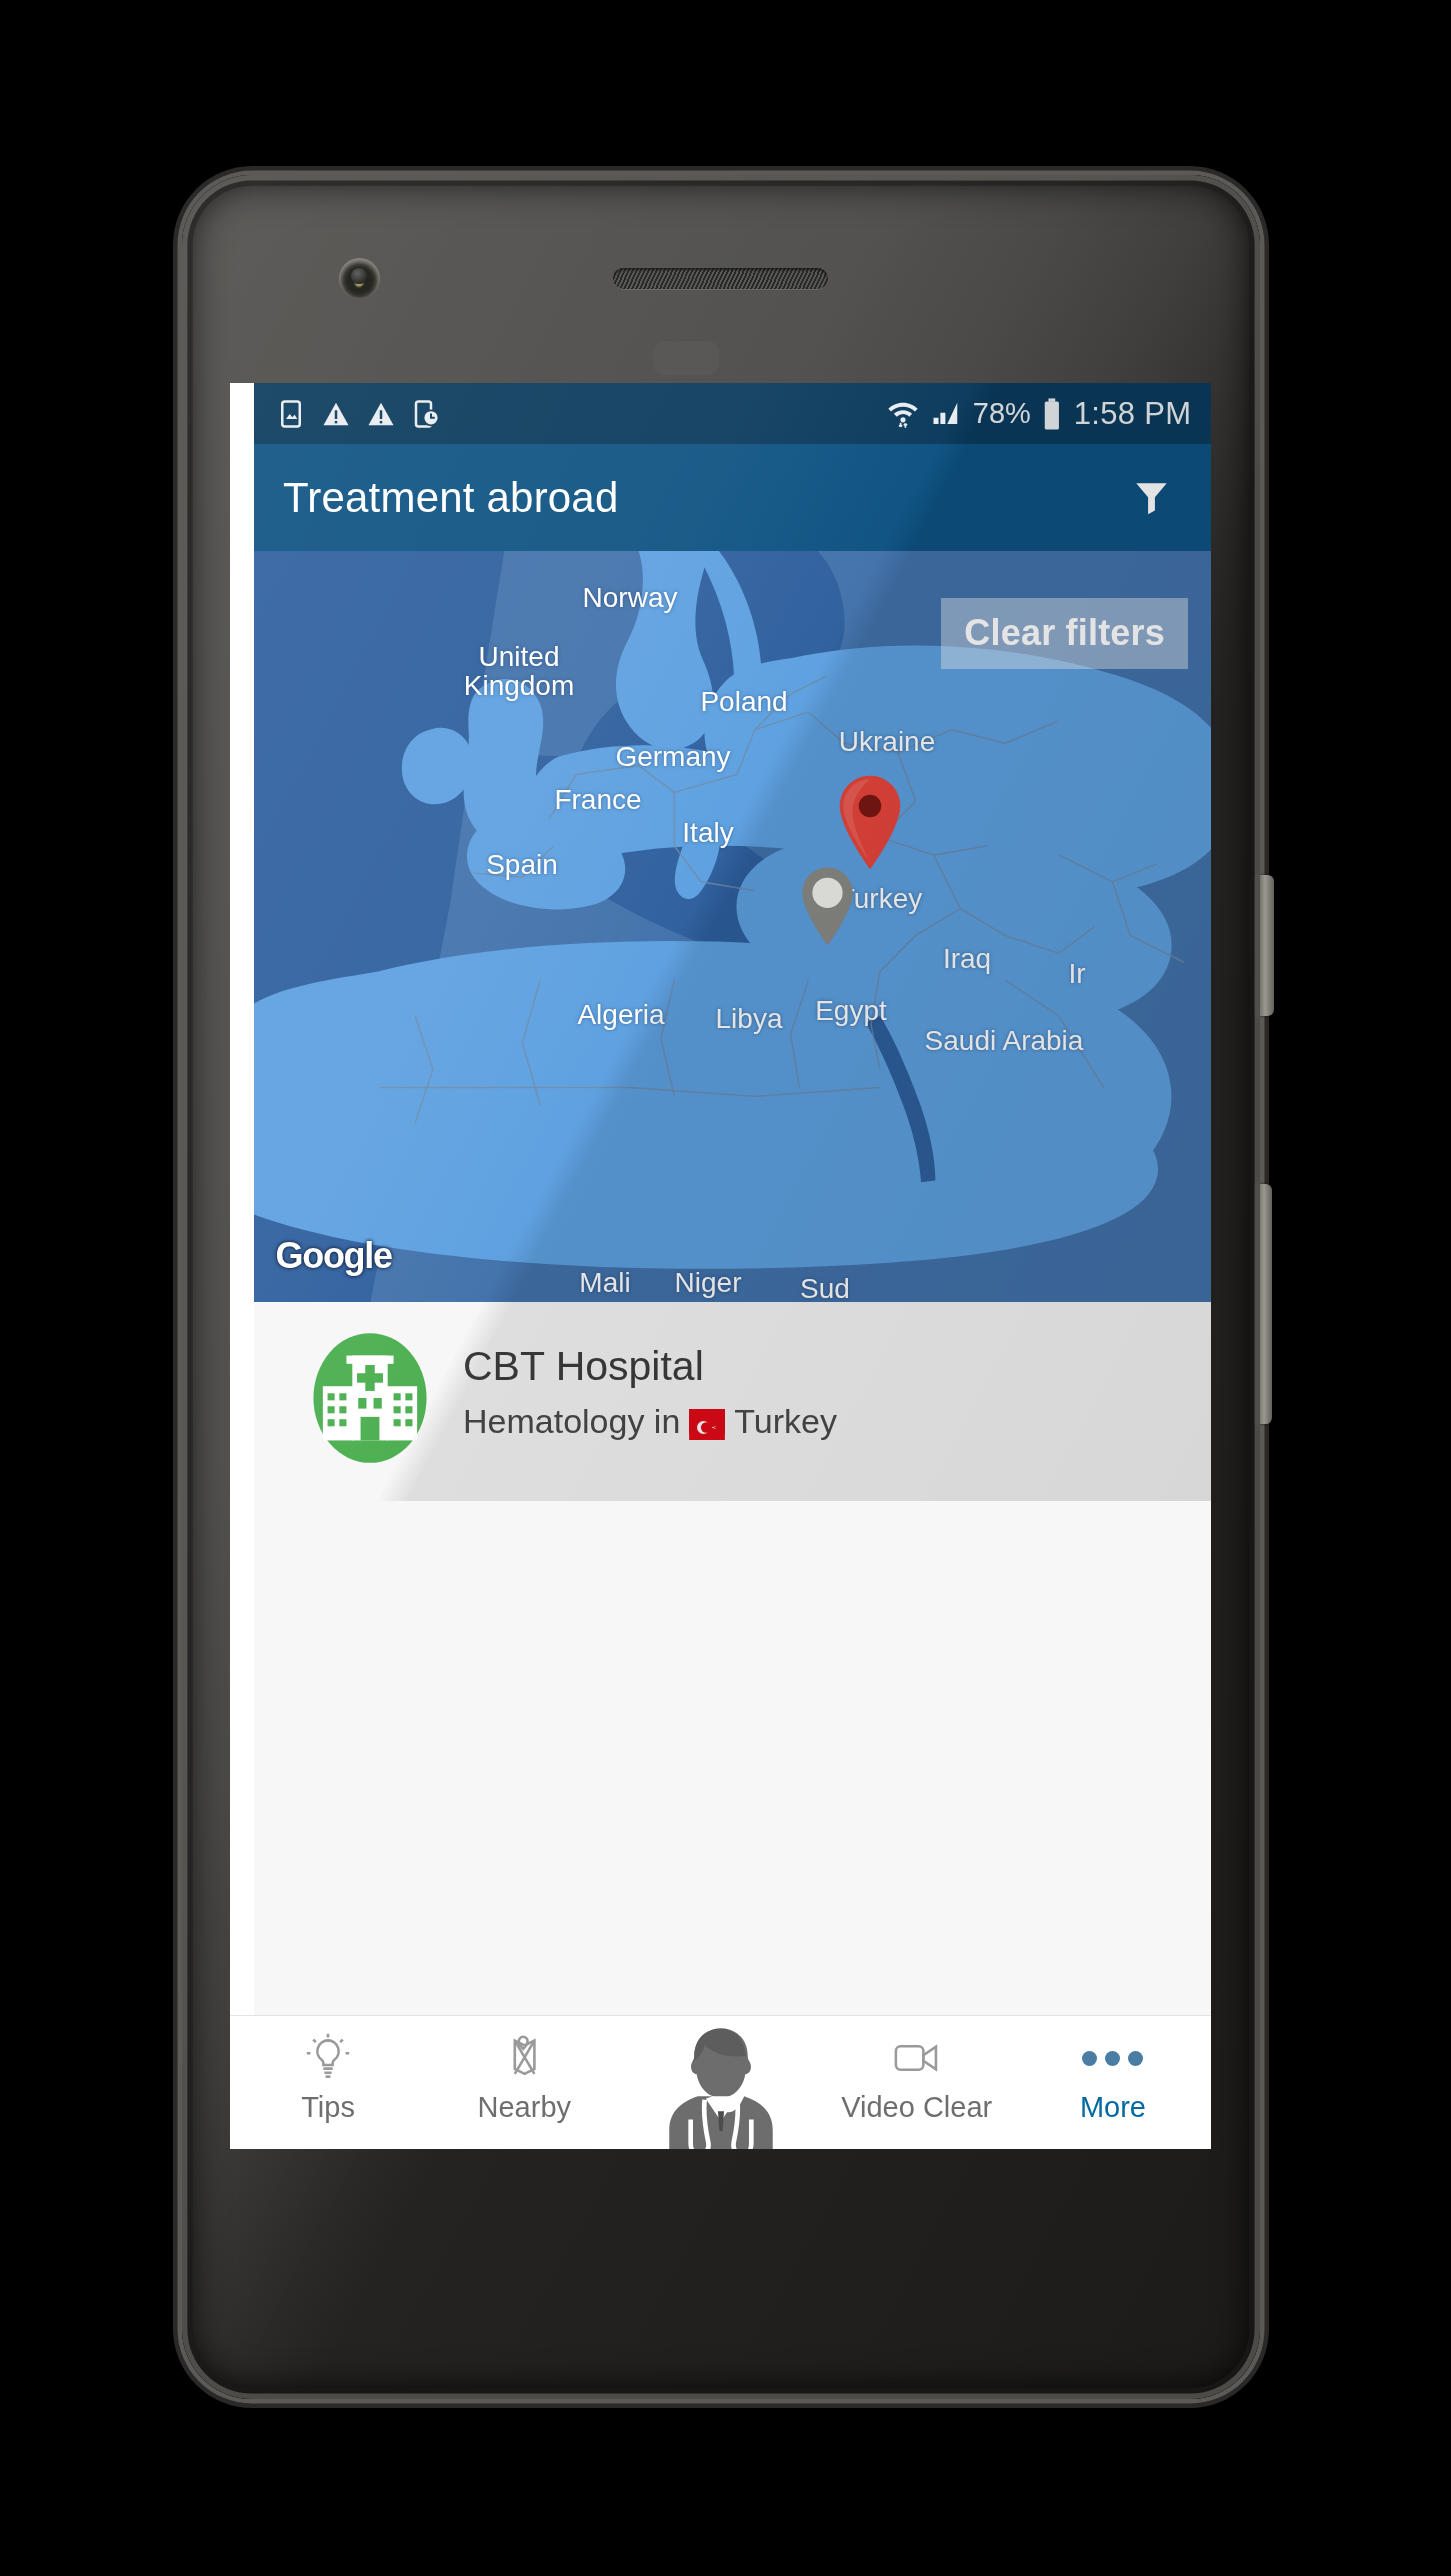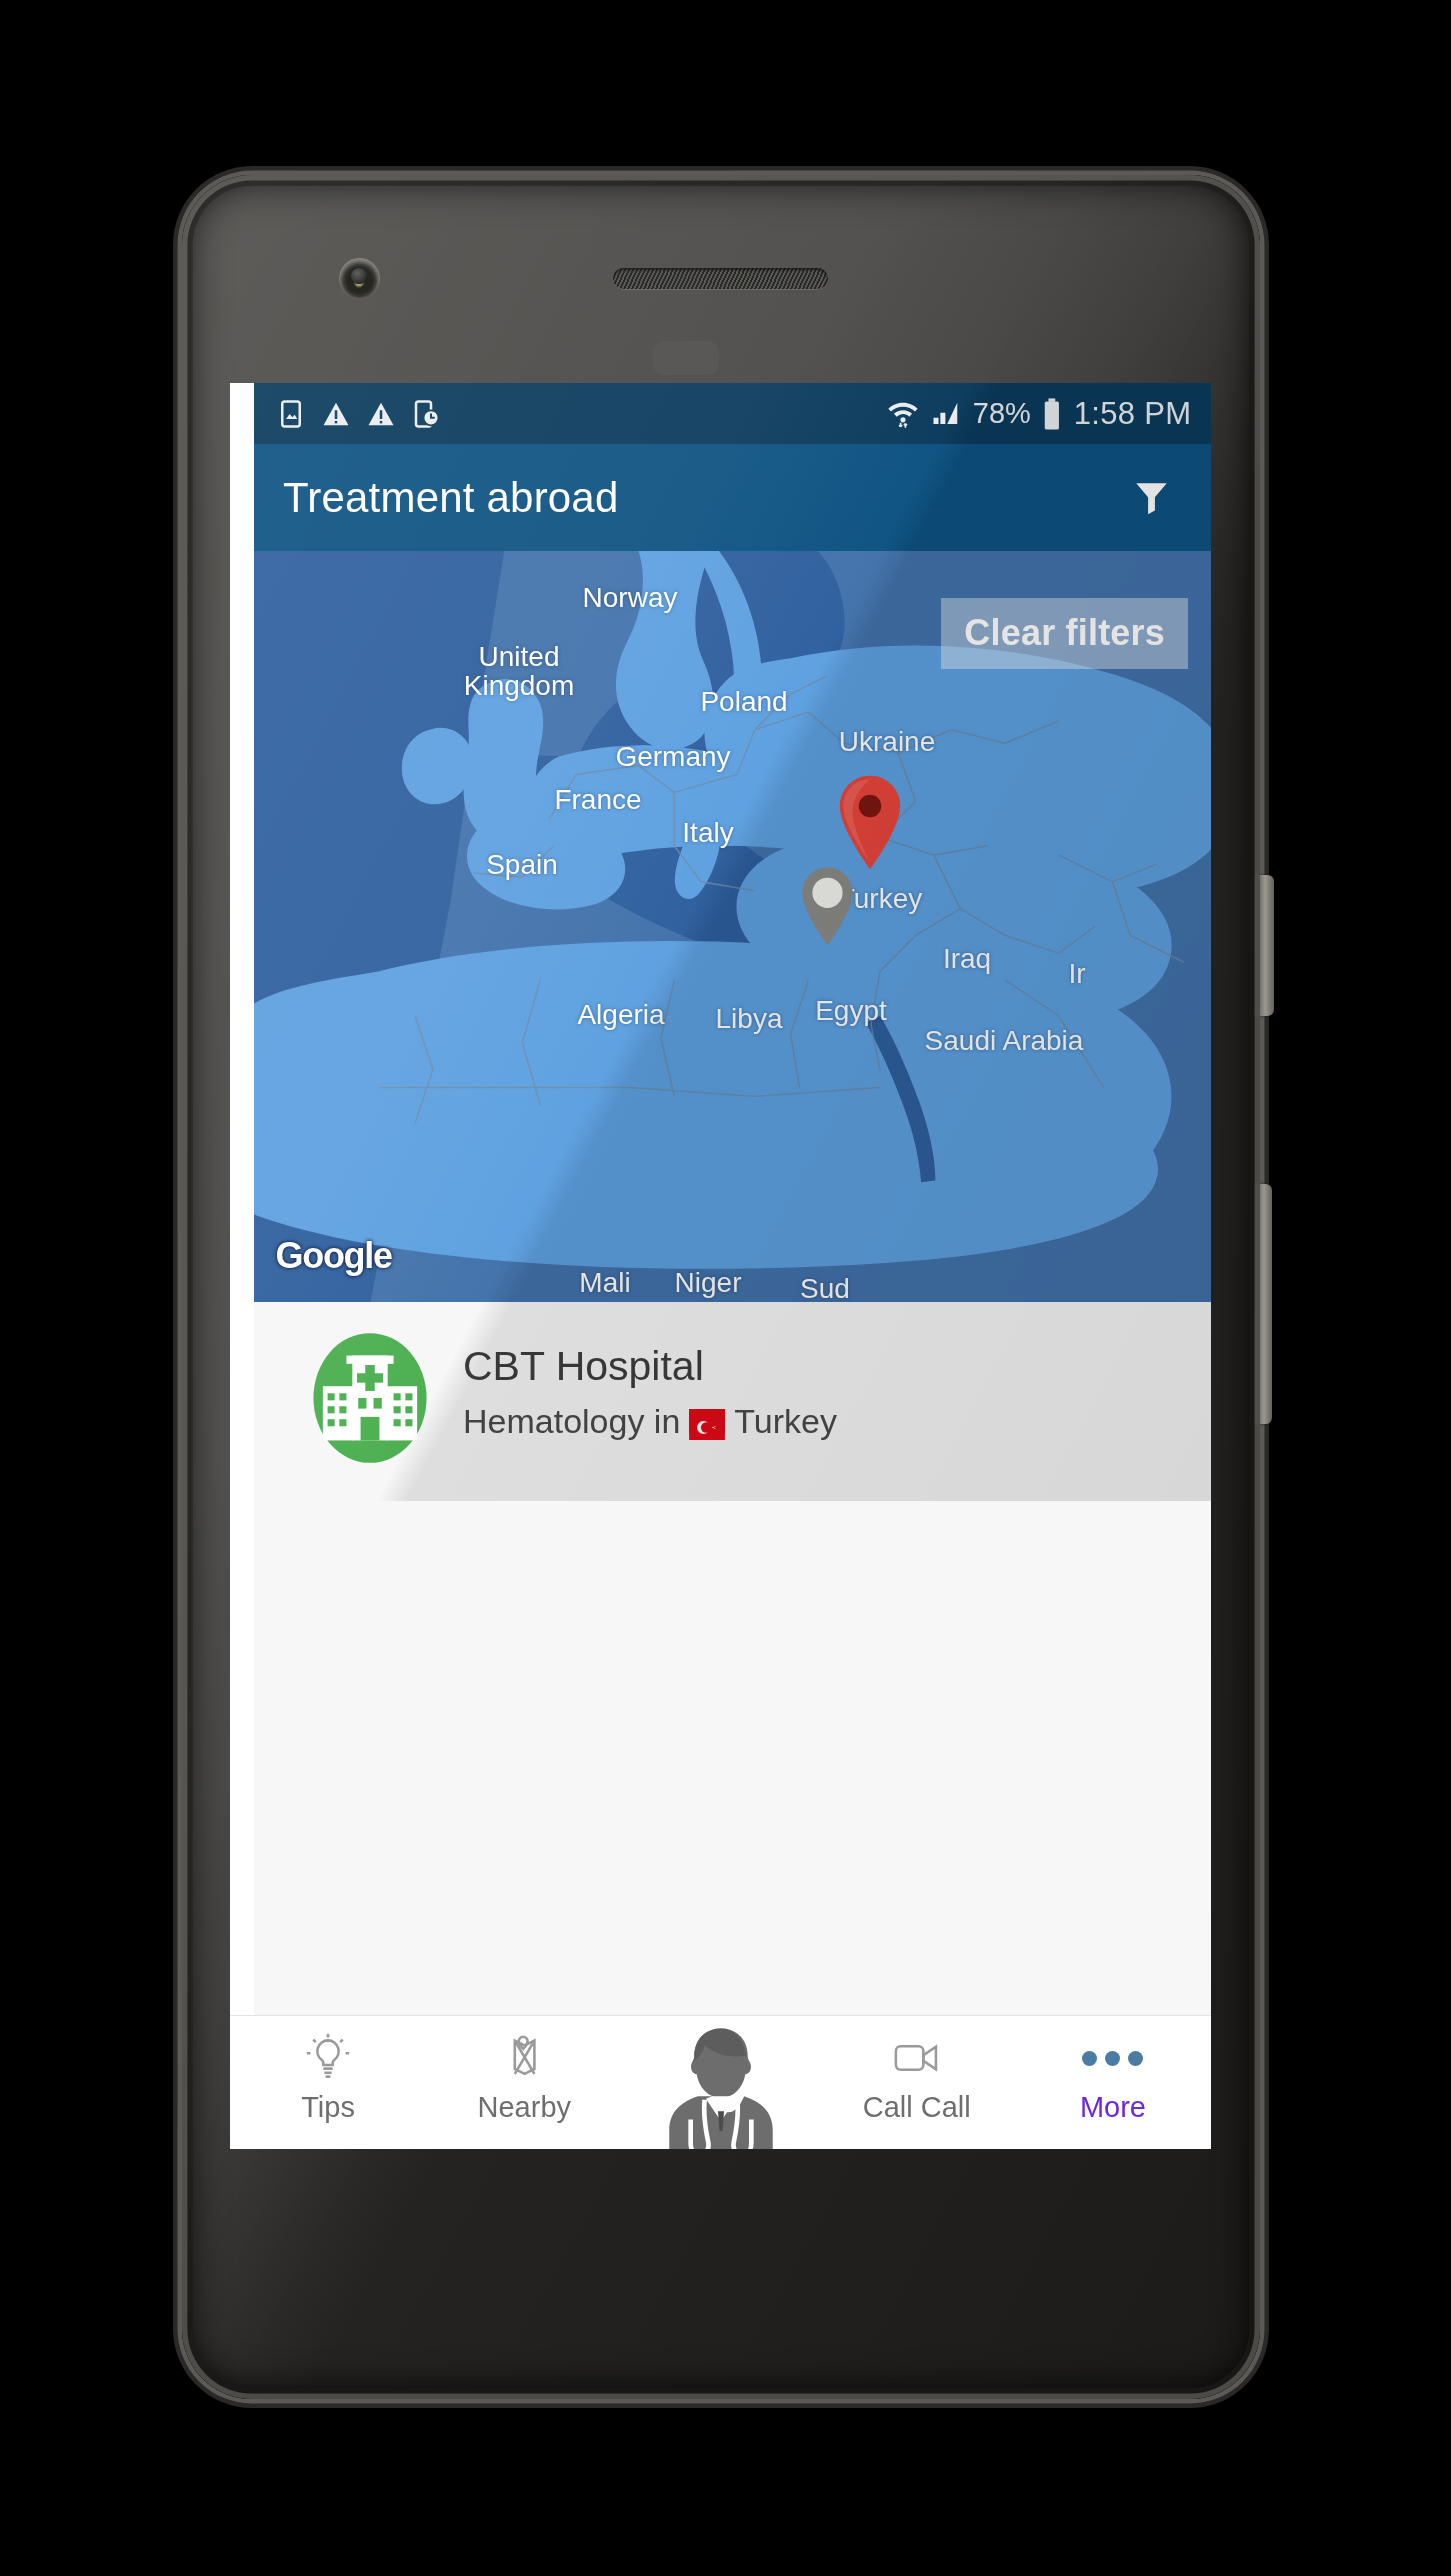--- a/index.html
+++ b/index.html
@@ -104,21 +104,21 @@
   .flag{ width:36px; height:25px; background:#e30a17; position:relative;
       display:inline-block; }
 
   
   .bottomnav{ position:absolute; left:0; bottom:0; width:981px; height:134px;
       background:#fff; border-top:0.9px solid #e3e3e3;
       display:flex; align-items:flex-start; }
   .nav-item{ flex:1; display:flex; flex-direction:column; align-items:center;
       padding-top:16px; position:relative; }
   .nav-label{ font-size:29px; color:#6e6e6e; margin-top:7.2px; }
-  .nav-label.active{ color:#6d28d9; }
+  .nav-label.active{ color:#0369a1; }
   .nav-ico{ height:52px; display:flex; align-items:flex-end; }
   .doctor-wrap{ position:absolute; left:50%; transform:translateX(-50%);
       top:5.4px; width:132px; height:170px; overflow:hidden; }
   .dots{ display:flex; gap:8px; align-items:center; height:52px; }
   .dots span{ width:15px; height:15px; border-radius:50%; background:#4b7ca3; }
 </style>
 </head>
 <body>
 
 <div id="stage">
@@ -365,21 +365,21 @@
         <div class="nav-label"></div>
       </div>
 
       <div class="nav-item">
         <div class="nav-ico">
           <svg width="55" height="52" viewBox="0 0 28 26" fill="none" stroke="#9a9a9a" stroke-width="1.3">
             <rect x="3.5" y="7" width="14" height="12" rx="2.4"></rect>
             <path d="M17.5 11.6l6.4-4.4v11.6l-6.4-4.4z"></path>
           </svg>
         </div>
-        <div class="nav-label">Call Call</div>
+        <div class="nav-label">Video Clear</div>
       </div>
 
       <div class="nav-item">
         <div class="nav-ico">
           <div class="dots">
             <span></span>
             <span></span>
             <span></span>
           </div>
         </div>

